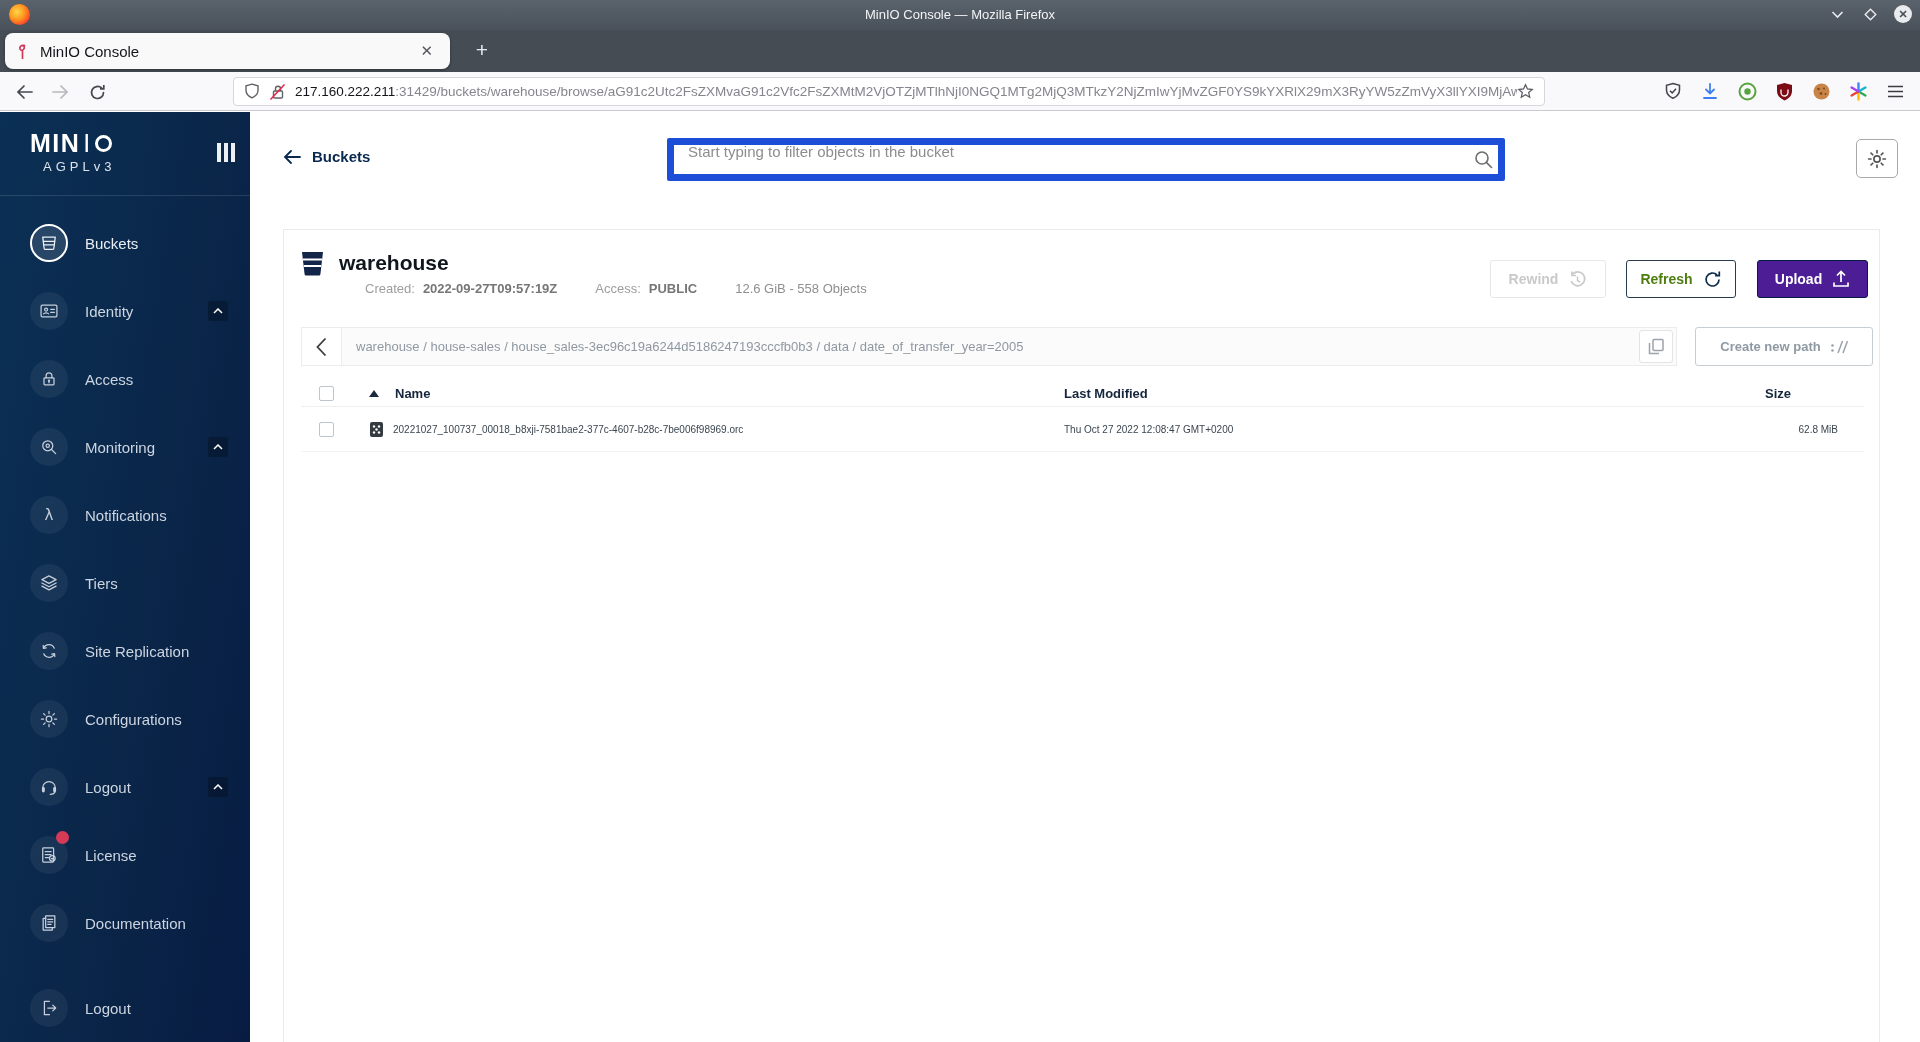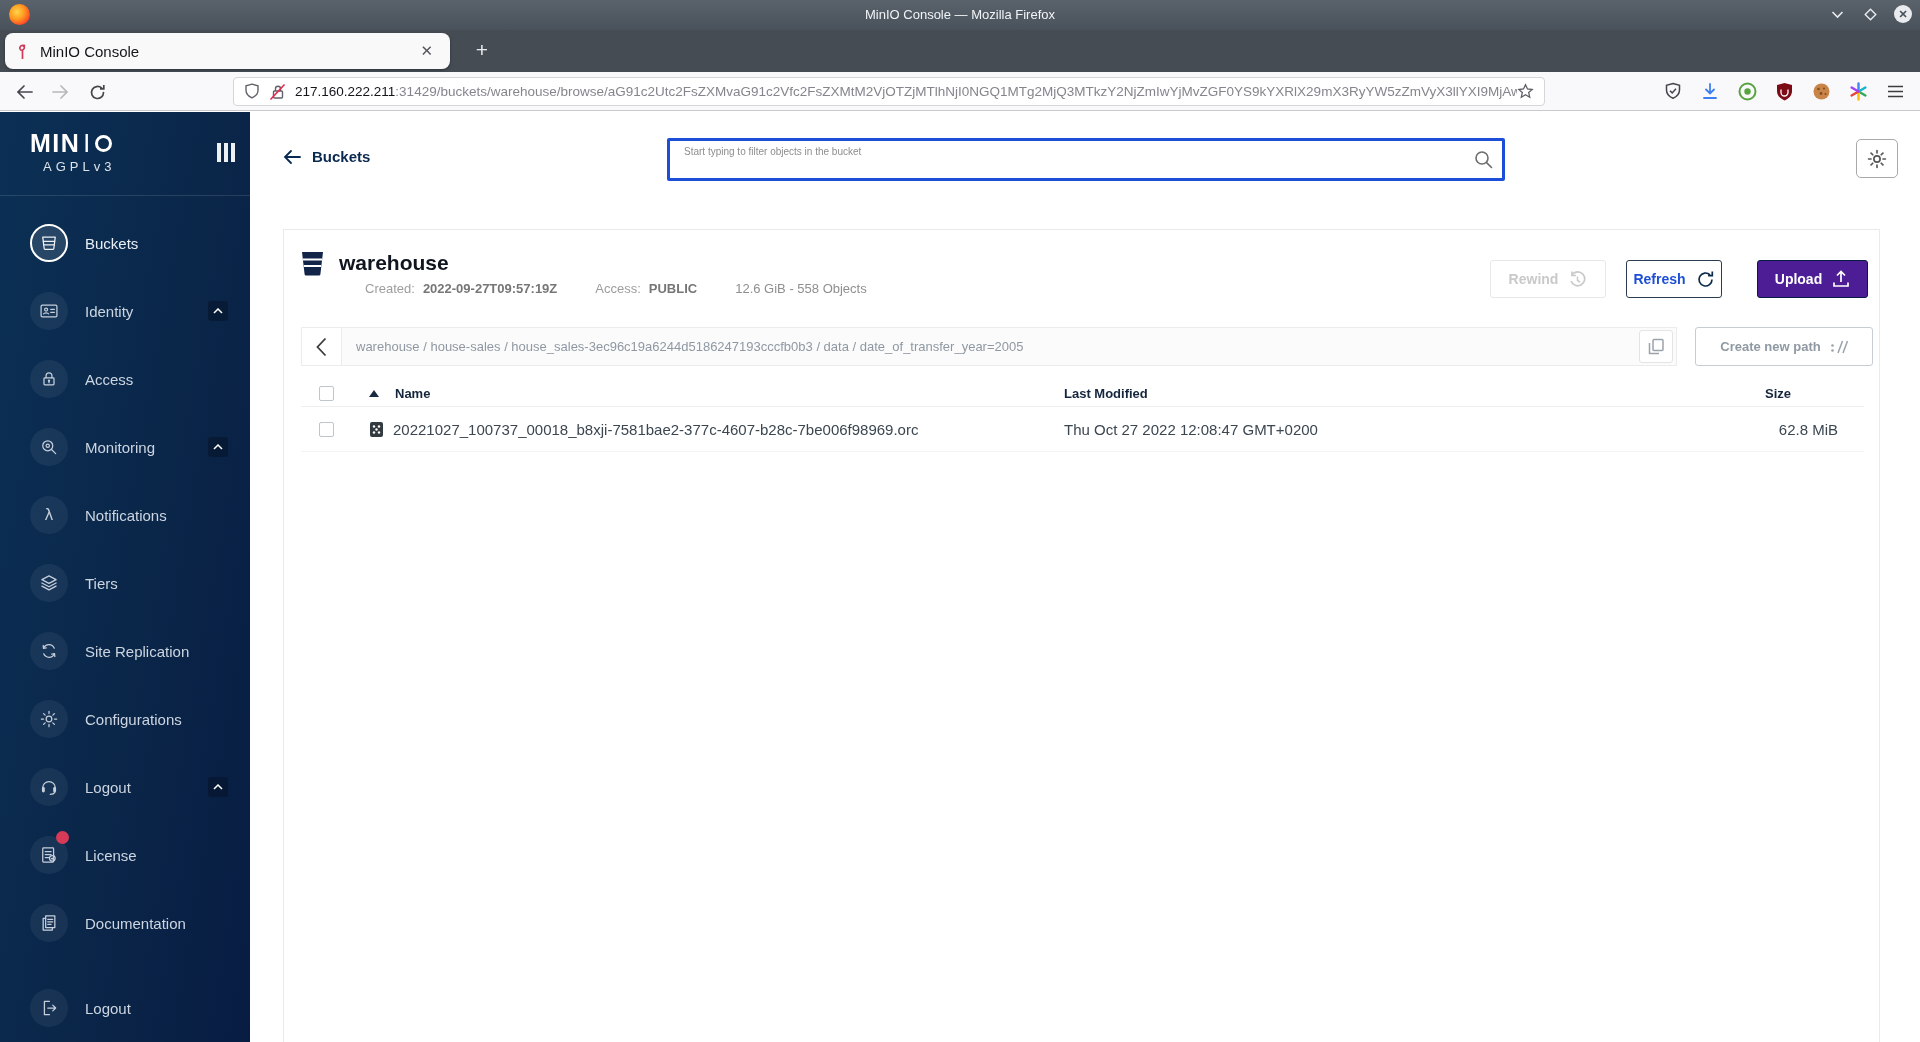--- a/index.html
+++ b/index.html
@@ -67,43 +67,43 @@
   #logout-item { position:absolute; top:862px; left:0; width:250px; }
   .sicon * { stroke:#c6cfdb; stroke-width:1.5; fill:none; stroke-linecap:round; stroke-linejoin:round; }
   .sicon .fil { fill:#c6cfdb; stroke:none; }
   .sicon text { fill:#c6cfdb; stroke:none; font-family:"DejaVu Sans",sans-serif; }
   .mitem.active .sicon * { stroke:#eef2f7; }
 
   #main { position:absolute; left:250px; top:0; width:1670px; height:930px; background:#fff; }
   #back-link { position:absolute; left:33px; top:36px; display:flex; align-items:center; gap:11px;
                color:#0a2950; font-size:15px; font-weight:700; cursor:pointer; }
   #search-box { position:absolute; left:417px; top:26px; width:838px; height:43px; }
-  #search-input { width:100%; height:100%; border:3px solid #1d4ed8; border-radius:2px;
-                  font-size:10px; color:#444; padding:0 42px 16px 14px; outline:none;
+  #search-input { width:100%; height:100%; border:7px solid #1d4ed8; border-radius:2px;
+                  font-size:15px; color:#444; padding:0 42px 16px 14px; outline:none;
                   font-family:"Liberation Sans",sans-serif; }
   #search-input::placeholder { color:#8d8d8d; }
   #search-mag { position:absolute; right:12px; top:12px; }
   #gear-btn { position:absolute; left:1606px; top:27px; width:42px; height:39px;
               border:1px solid #a9a9a9; border-radius:5px; background:#fff;
               display:flex; align-items:center; justify-content:center; cursor:pointer; }
 
   #card { position:absolute; left:33px; top:117px; width:1597px; height:813px;
           background:#fff; border:1px solid #eaeaea; border-bottom:none; }
   #bucket-icon { position:absolute; left:17px; top:20px; }
   #bucket-title { position:absolute; left:55px; top:21px; font-size:21px; font-weight:700; color:#10161f; }
   #bucket-meta { position:absolute; left:56px; top:51px; font-size:13px; display:flex; gap:8px; align-items:center;margin-left:25px; }
   #bucket-meta .lab { color:#9d9d9d; }
   #bucket-meta .val { color:#767676; font-weight:700; margin-right:30px; }
   #bucket-meta .sum { color:#8f8f8f; }
 
   .btn { position:absolute; top:30px; height:38px; border-radius:3px; background:#fff;
          display:flex; align-items:center; justify-content:center; gap:10px;
          font-size:14px; font-weight:700; cursor:pointer; }
   #btn-rewind  { left:1206px; width:116px; border:1px solid #e7e7e7; color:#c9c9c9; cursor:default; }
-  #btn-refresh { left:1342px; width:96px; border:1px solid #2c3c50; color:#1d4ed8; }
+  #btn-refresh { left:1342px; width:110px; border:1px solid #2c3c50; color:#4d7c0f; }
   #btn-upload  { left:1473px; width:111px; background:#4c1d95; border:1px solid #081c42; color:#fff; }
 
   #crumb-bar { position:absolute; left:17px; top:97px; width:1376px; height:39px;
                background:#fbfbfb; border:1px solid #ececec; display:flex; align-items:center; }
   #crumb-back { width:40px; height:100%; background:#fff; border-right:1px solid #ececec;
                 display:flex; align-items:center; justify-content:center; cursor:pointer; flex:none; }
   #crumb-text { margin-left:14px; font-size:13px; color:#8f98a2; flex:1;
                 white-space:nowrap; overflow:hidden; }
   #copy-btn { width:34px; height:33px; border:1px solid #e4e4e4; border-radius:3px; background:#fff;
               margin-right:3px; display:flex; align-items:center; justify-content:center;
@@ -111,21 +111,21 @@
   #create-path-btn { position:absolute; left:1411px; top:97px; width:178px; height:39px;
                      border:1px solid #c6cdd3; border-radius:3px; background:#fff; color:#8f99a3;
                      font-size:13px; font-weight:700; display:flex; align-items:center;
                      justify-content:center; gap:9px; cursor:pointer; }
 
   #tbl-head { position:absolute; left:17px; top:150px; width:1563px; height:27px;
               border-bottom:1px solid #efefef; display:flex; align-items:center;
               font-size:13px; font-weight:700; color:#14253c; }
   #tbl-row { position:absolute; left:17px; top:177px; width:1563px; height:45px;
              border-bottom:1px solid #f3f3f3; display:flex; align-items:center;
-             font-size:15px; color:#3b4650; cursor:pointer; }
+             font-size:10px; color:#3b4650; cursor:pointer; }
   .c-check { width:50px; padding-left:18px; flex:none; display:flex; align-items:center; }
   .c-name  { width:713px; padding-left:18px; flex:none; display:flex; align-items:center; gap:9px; }
   .c-mod   { width:560px; flex:none; }
   .c-size  { flex:1; text-align:right; }
   #tbl-head .c-size { padding-right:73px; }
   #tbl-row  .c-size { padding-right:26px; }
   .cbx { width:15px; height:15px; border:1px solid #bfc5cc; border-radius:2px; background:#fff; display:block; }
   .sort-up { width:0; height:0; border-left:5px solid transparent; border-right:5px solid transparent;
              border-bottom:7px solid #1b2b3f; margin-right:7px; }
 </style>

